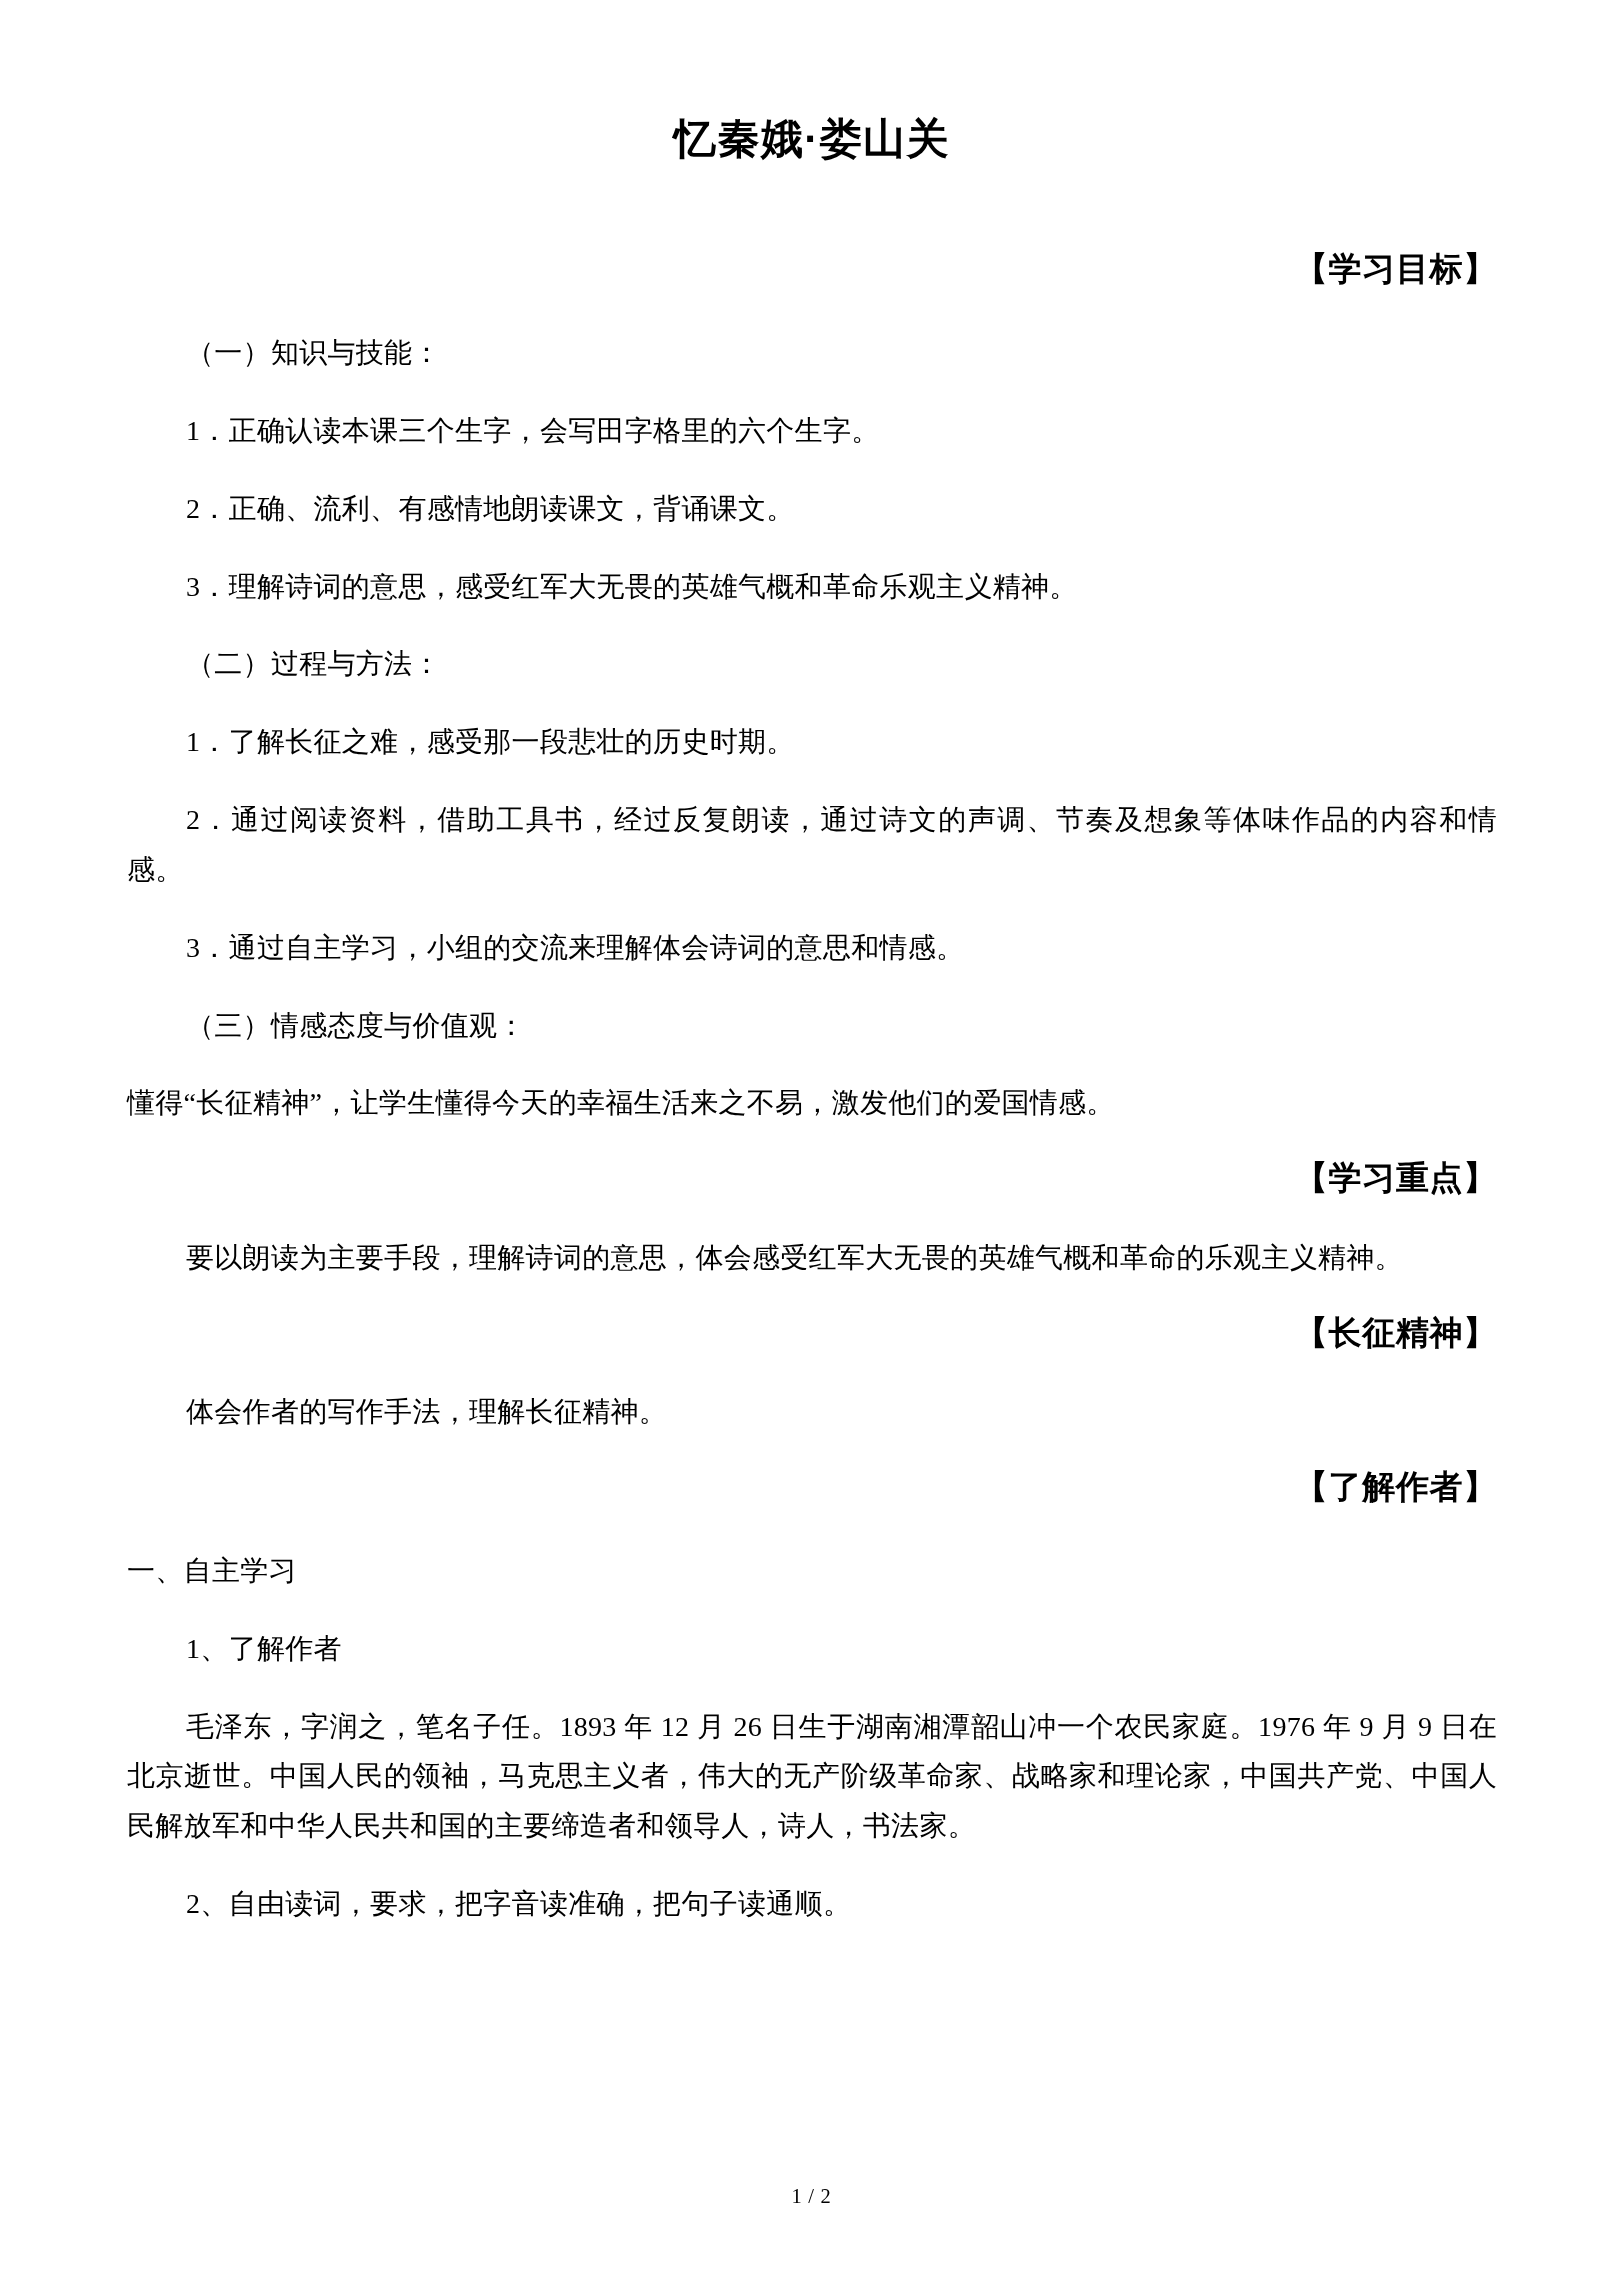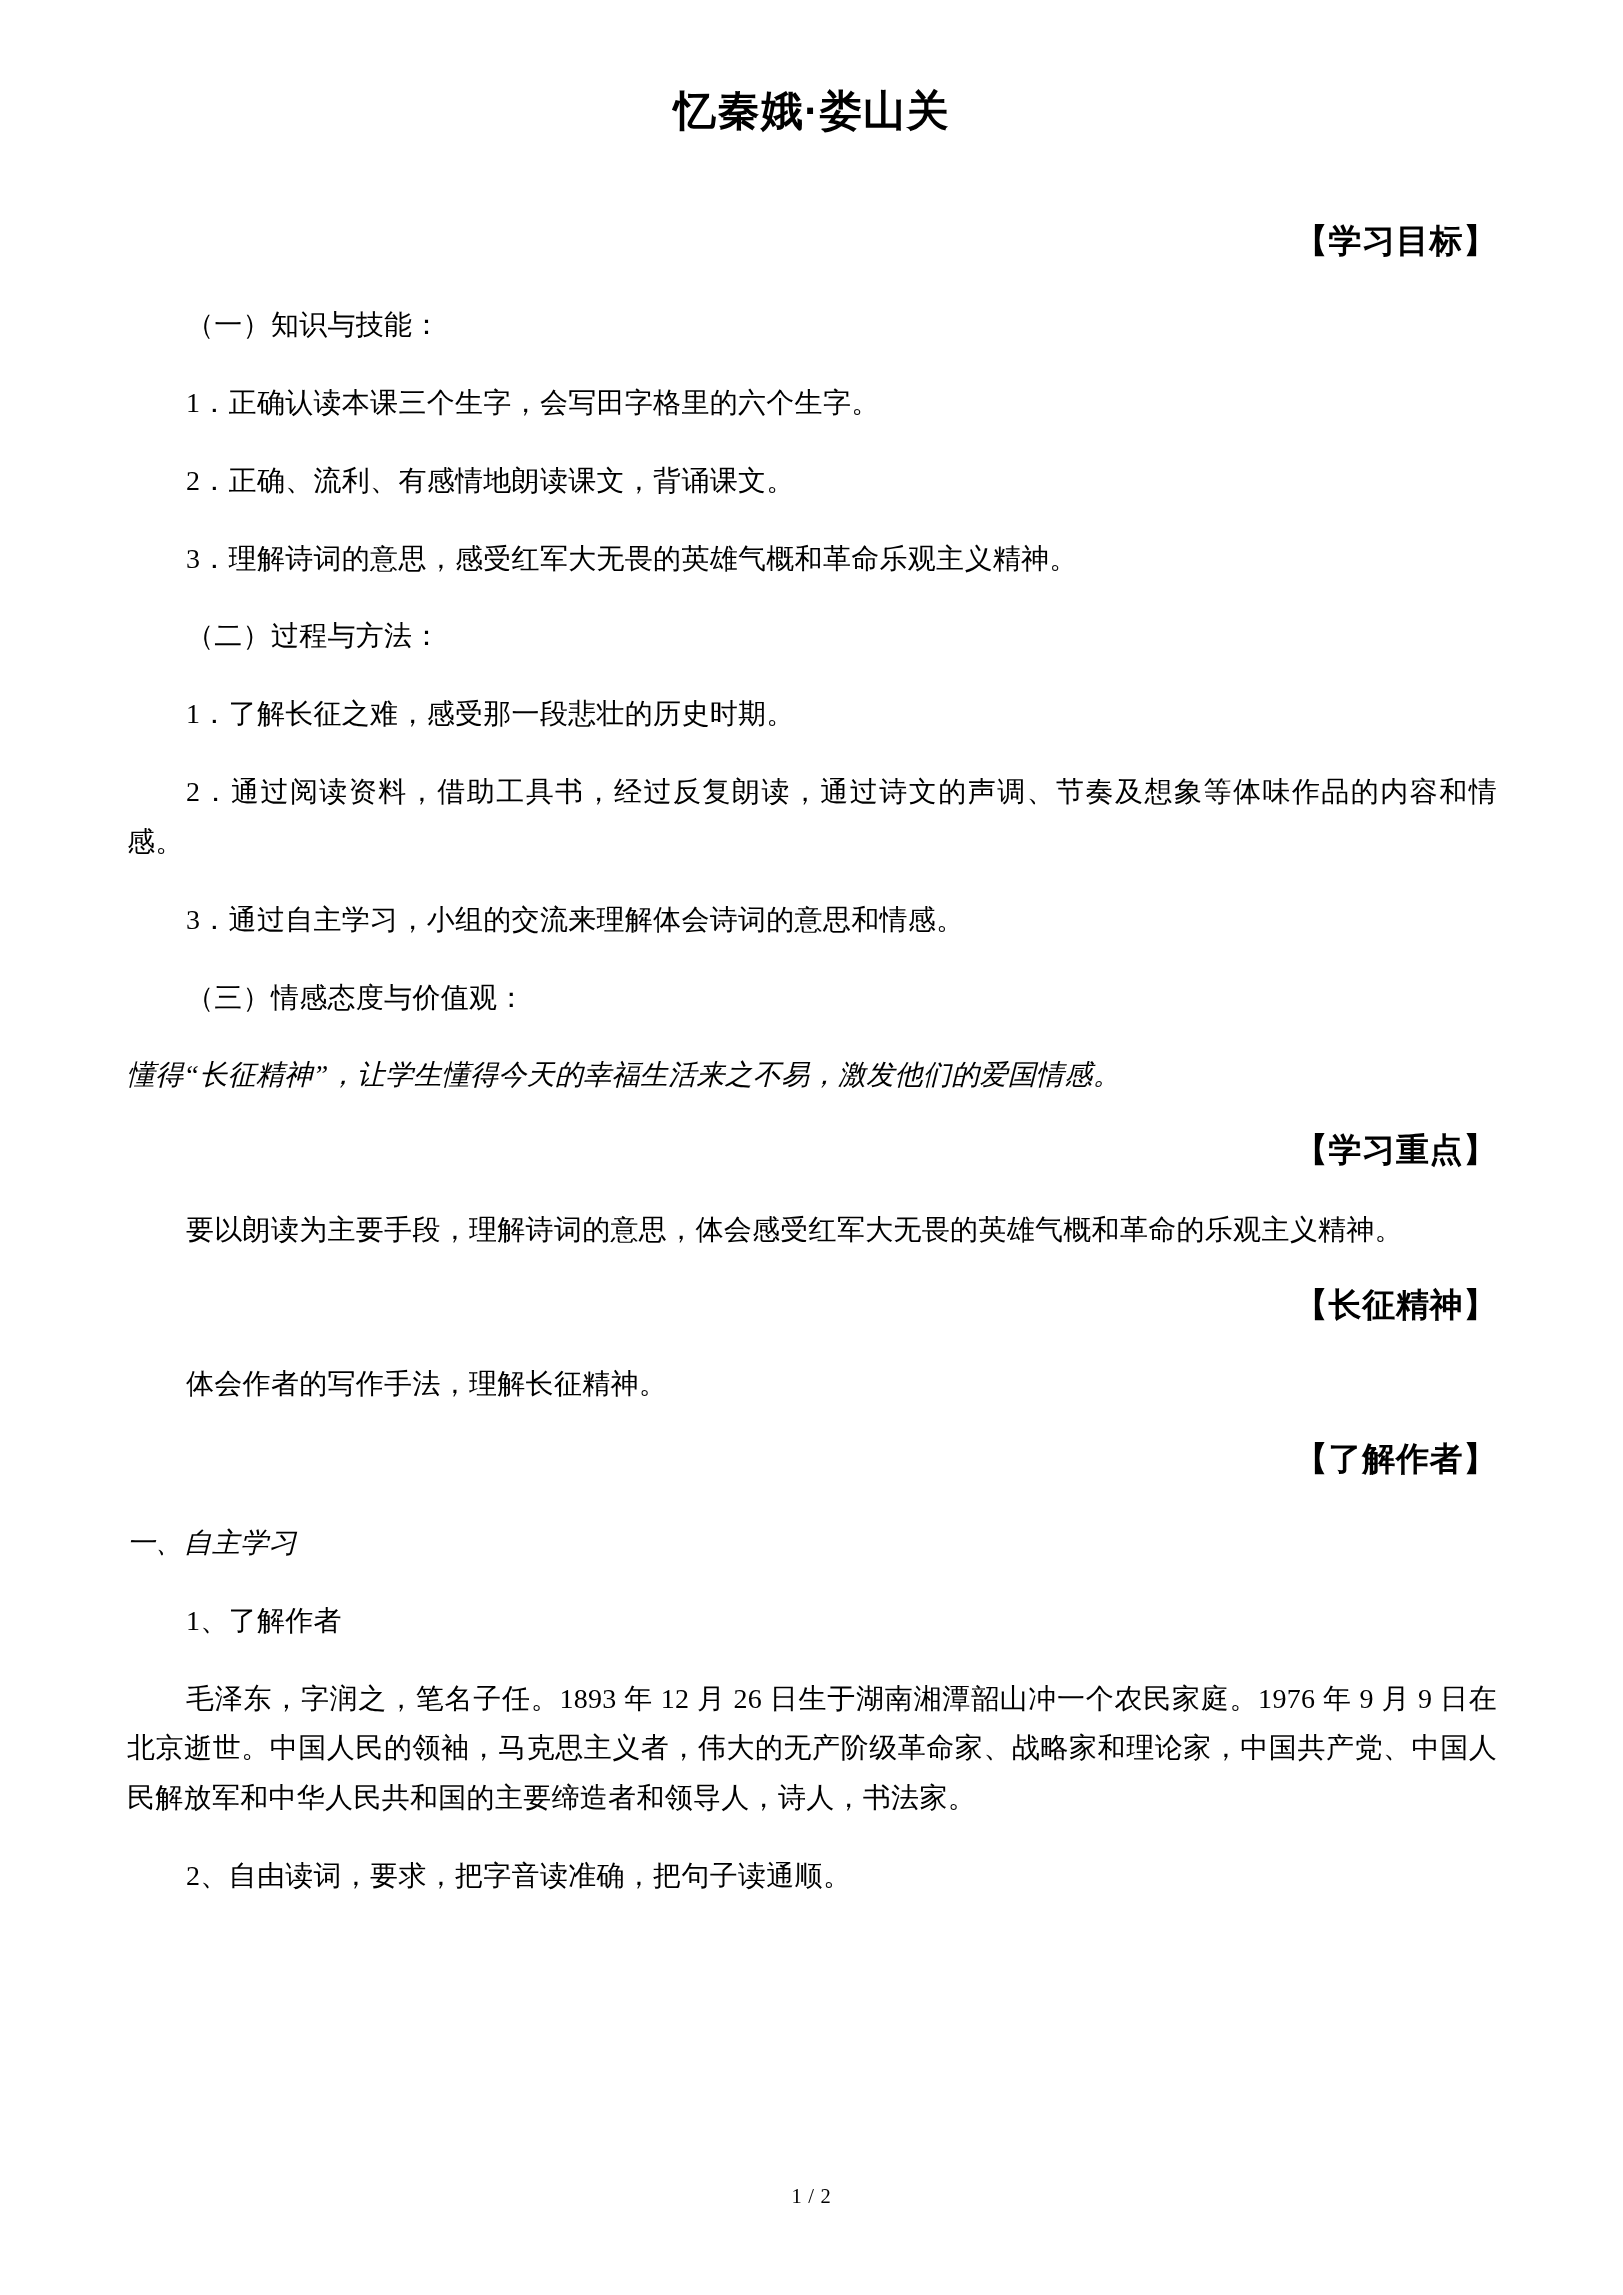--- a/index.html
+++ b/index.html
@@ -26,21 +26,21 @@
     top: 0;
     width: 1370px;
   }
 
   
   .doc-title {
     font-size: 42px;
     font-weight: bold;
     text-align: center;
     letter-spacing: 1.4px;
-    margin-top: 86px;
+    margin-top: 114px;
     margin-bottom: 0;
     line-height: 1.2;
     font-family: "Liberation Sans", "DejaVu Sans", sans-serif;
   }
 
   
   .section-heading {
     font-size: 33px;
     font-weight: bold;
     letter-spacing: 0.7px;
@@ -55,21 +55,20 @@
     line-height: 1.78;
     text-align: justify;
     text-justify: inter-ideograph;
     letter-spacing: 0.3px;
   }
   .indent-2 {
     text-indent: 59px;
   }
   .indent-0 {
     text-indent: 0;
-    font-style: italic;
   }
 
   .spacer-title   { height: 83px; }
   .spacer-small   { height: 8.2px; }
   .spacer-tiny    { height: 4.1px; }
 
   
   .footer {
     position: absolute;
     left: 0;

